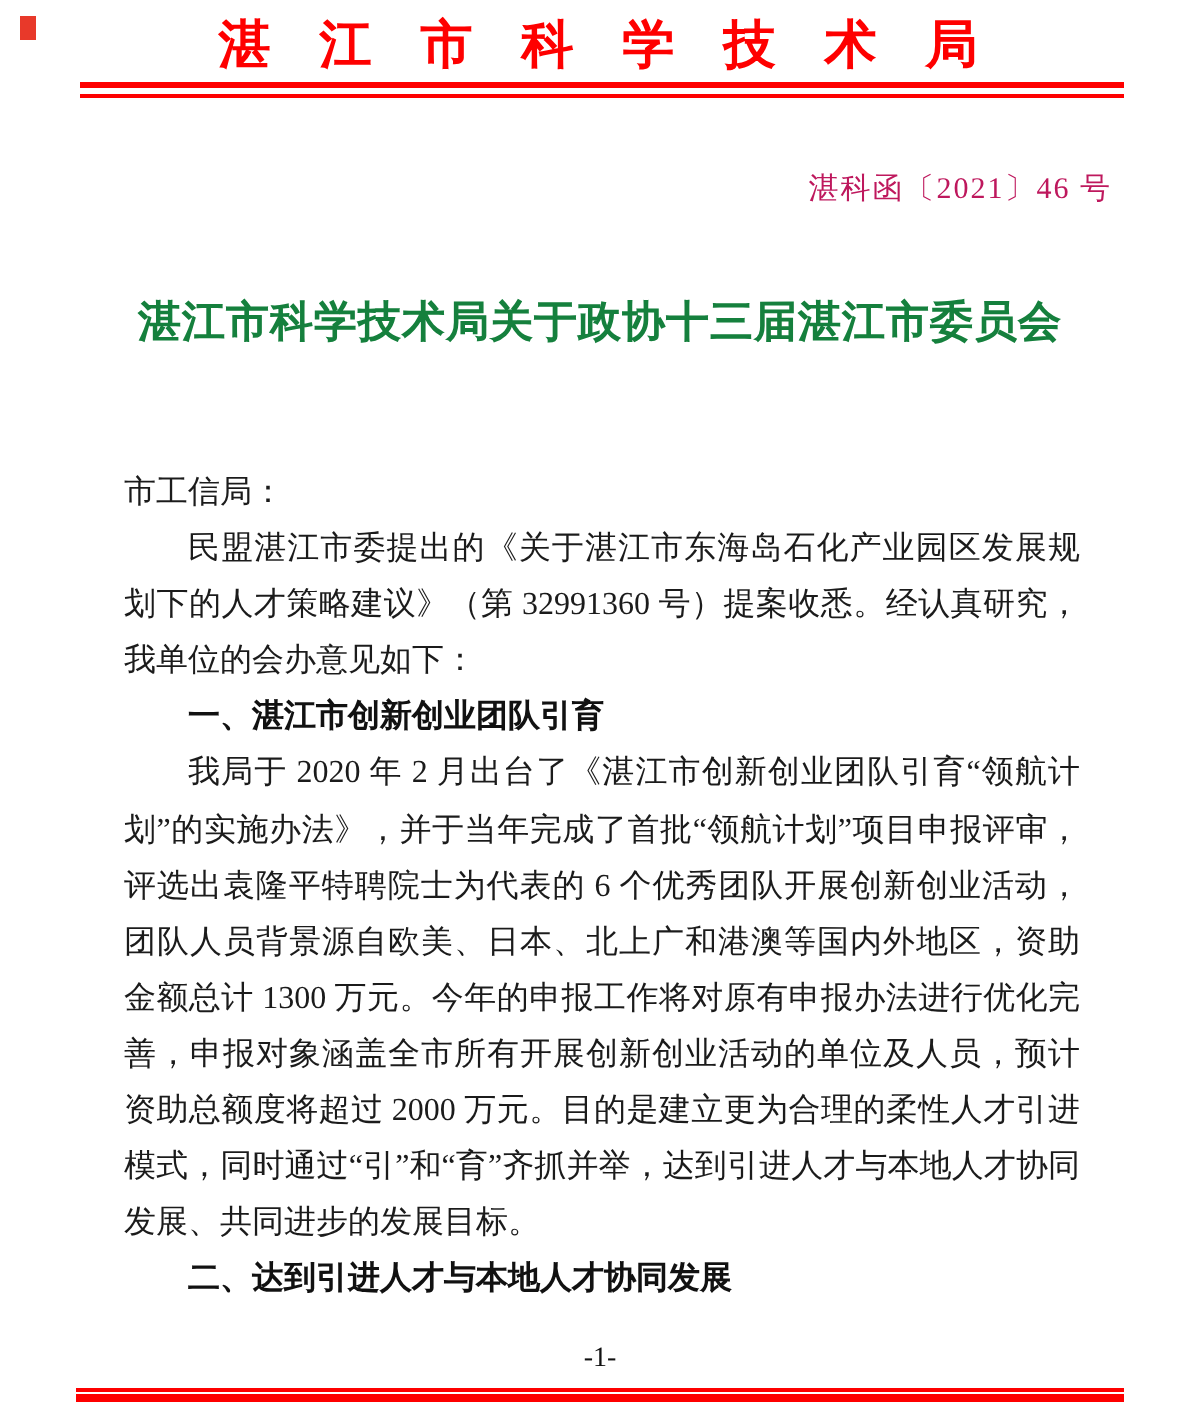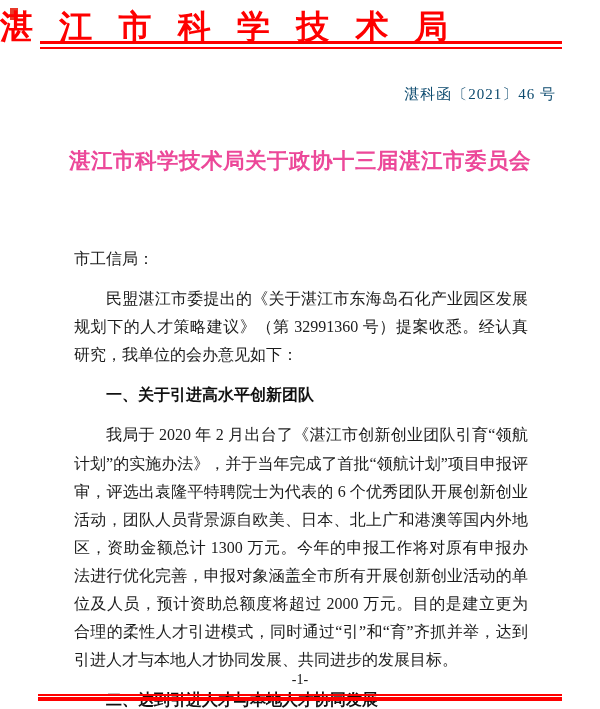--- a/index.html
+++ b/index.html
@@ -14,59 +14,60 @@
   .page { position: absolute; inset: 0; background: #ffffff; }
 
   .corner-mark {
     position: absolute; left: 10px; top: 8px;
     width: 8px; height: 12px;
     background: #e8392a;
   }
 
   .agency {
     position: absolute; top: 5px; left: 0; right: 0;
+    text-align: center;
     color: #fe0000;
     font-family: "Liberation Serif", serif;
     font-weight: bold;
-    font-size: 33px;
+    font-size: 26px;
     letter-spacing: 2px;
     word-spacing: 14px;
     white-space: nowrap;
   }
 
   .top-rule { position: absolute; left: 40px; width: 522px; top: 41px; }
   .top-rule .bar-thick { height: 3px; background: #fe0000; }
   .top-rule .bar-gap { height: 3px; }
   .top-rule .bar-thin { height: 1.5px; background: #fe0000; }
 
   .doc-number {
     position: absolute; top: 85px; right: 44px;
     font-size: 15px;
     letter-spacing: 1px;
-    color: #0c4a6e;
+    color: #be185d;
   }
 
   .title {
     position: absolute; top: 145px; left: 0; right: 0;
     text-align: center;
     font-weight: bold;
     font-size: 21.5px;
     line-height: 32px;
-    color: #ec4899;
+    color: #15803d;
     letter-spacing: 0.5px;
   }
 
   .body-text {
     position: absolute; top: 233px; left: 62px; width: 478px;
     font-size: 16px;
     line-height: 28.1px;
     text-align: justify;
     color: #1b1b1b;
   }
-  .body-text p { margin: 12px; padding: 0; }
+  .body-text p { margin: 0; padding: 0; }
   .indent { text-indent: 2em; }
   .heading {
     font-family: "Liberation Sans", sans-serif;
     font-weight: bold;
     color: #111;
   }
 
   .page-number {
     position: absolute; top: 672px; left: 0; right: 0;
     text-align: center;
@@ -96,21 +97,21 @@
 
   <div class="doc-number">湛科函〔2021〕46 号</div>
 
   <div class="title">
     <div>湛江市科学技术局关于政协十三届湛江市委员会</div>
   </div>
 
   <div class="body-text">
     <p class="salutation">市工信局：</p>
     <p class="indent">民盟湛江市委提出的《关于湛江市东海岛石化产业园区发展规划下的人才策略建议》（第 32991360 号）提案收悉。经认真研究，我单位的会办意见如下：</p>
-    <p class="indent heading">一、关于引进高水平创新团队</p>
+    <p class="indent heading">一、湛江市创新创业团队引育</p>
     <p class="indent">我局于 2020 年 2 月出台了《湛江市创新创业团队引育“领航计划”的实施办法》，并于当年完成了首批“领航计划”项目申报评审，评选出袁隆平特聘院士为代表的 6 个优秀团队开展创新创业活动，团队人员背景源自欧美、日本、北上广和港澳等国内外地区，资助金额总计 1300 万元。今年的申报工作将对原有申报办法进行优化完善，申报对象涵盖全市所有开展创新创业活动的单位及人员，预计资助总额度将超过 2000 万元。目的是建立更为合理的柔性人才引进模式，同时通过“引”和“育”齐抓并举，达到引进人才与本地人才协同发展、共同进步的发展目标。</p>
     <p class="indent heading">二、达到引进人才与本地人才协同发展</p>
   </div>
 
   <div class="page-number">-1-</div>
 
   <div class="bottom-rule">
     <div class="bar-thin"></div>
     <div class="bar-gap"></div>
     <div class="bar-thick"></div>

